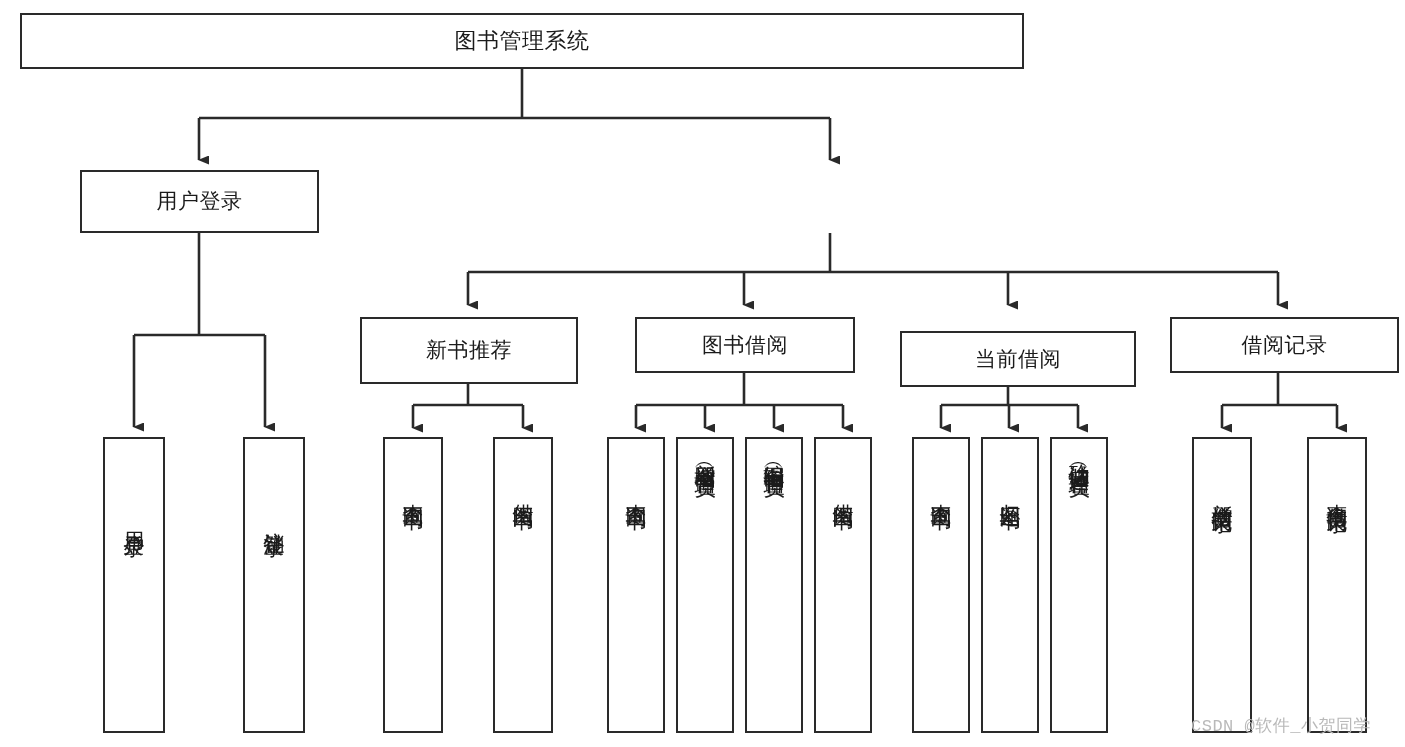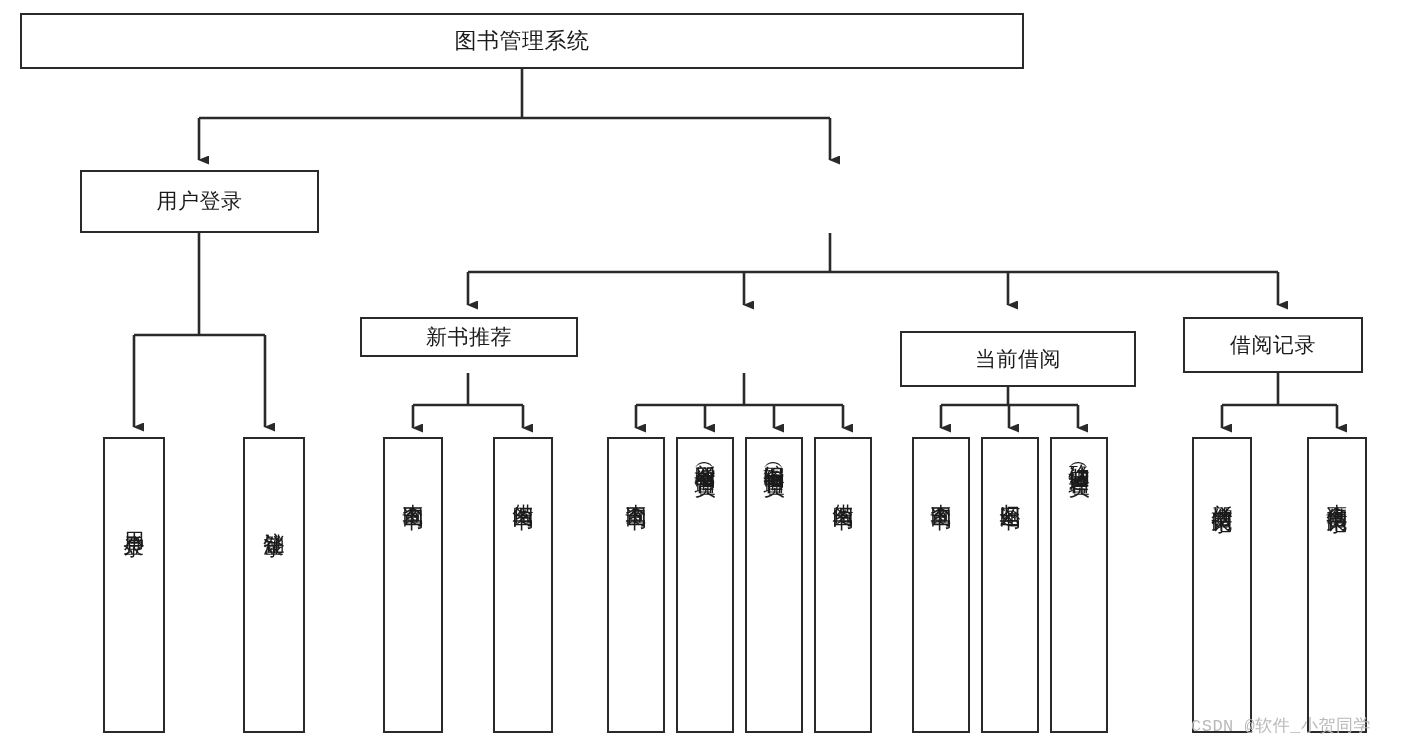--- a/index.html
+++ b/index.html
@@ -140,27 +140,30 @@
   </svg>
 
   <div class="node horizontal root" style="left:20px; top:13px; width:1004px; height:56px;">
     <span class="node-label">图书管理系统</span>
   </div>
 
   <div class="node horizontal" style="left:80px; top:170px; width:239px; height:63px;">
     <span class="node-label">用户登录</span>
   </div>
 
-  <div class="node horizontal" style="left:360px; top:317px; width:218px; height:40px;font-family:Liberation Serif, serif;">
+  <div class="node horizontal" style="left:360px; top:317px; width:218px; height:67px;font-family:Liberation Serif, serif;">
     <span class="node-label">新书推荐</span>
+  </div>
+  <div class="node horizontal" style="left:635px; top:317px; width:220px; height:56px;">
+    <span class="node-label">图书借阅</span>
   </div>
   <div class="node horizontal" style="left:900px; top:331px; width:236px; height:56px;">
     <span class="node-label">当前借阅</span>
   </div>
-  <div class="node horizontal" style="left:1170px; top:317px; width:180px; height:56px;margin-left:13px;">
+  <div class="node horizontal" style="left:1170px; top:317px; width:229px; height:56px;">
     <span class="node-label">借阅记录</span>
   </div>
 
   <div class="node vertical mid" style="left:103px; top:437px; width:62px; height:296px;">
     <span class="node-label">用户登录</span>
   </div>
   <div class="node vertical mid" style="left:243px; top:437px; width:62px; height:296px;">
     <span class="node-label">注销登录</span>
   </div>
 

